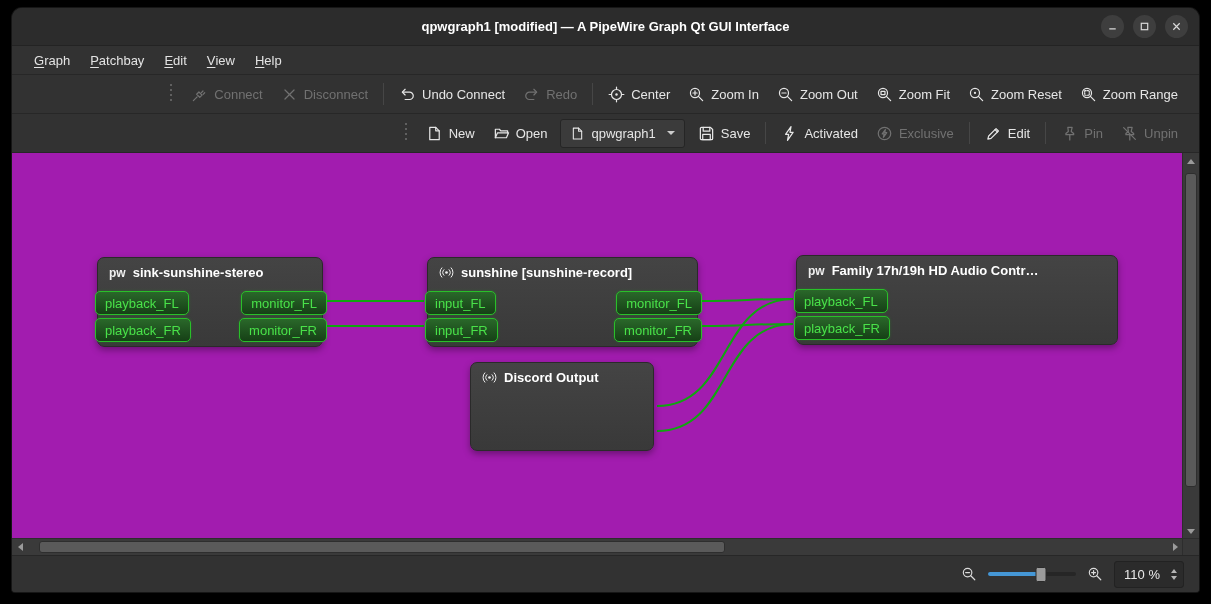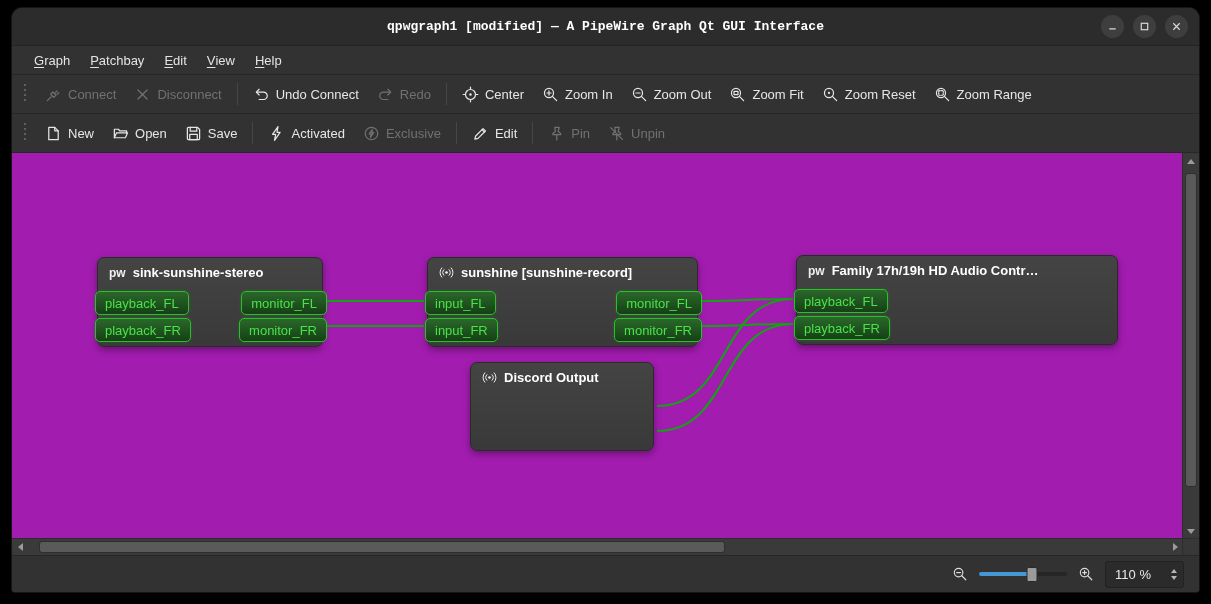--- a/index.html
+++ b/index.html
@@ -2,30 +2,30 @@
 <html><head>
 <meta charset="utf-8">
 <style>
   html,body{margin:0;padding:0;}
   body{width:1211px;height:604px;background:#000;font-family:"Liberation Sans",sans-serif;position:relative;overflow:hidden;
        --wire:#10a610; --port-border:#29c029; --port-text:#49e249;}
   .window{position:absolute;left:12px;top:8px;width:1187px;height:584px;background:#323232;border-radius:10px 10px 3px 3px;
           overflow:hidden;display:flex;flex-direction:column;box-shadow:0 0 0 1px #161616;}
   
   .titlebar{height:37px;background:#2c2c2c;border-bottom:1px solid #232323;display:flex;align-items:center;justify-content:center;position:relative;flex:0 0 auto;}
-  .titlebar .title{color:#ffffff;font-size:13px;font-weight:bold;font-family:Liberation Mono, monospace;}
+  .titlebar .title{color:#ffffff;font-size:13px;font-weight:bold;}
   .win-buttons{position:absolute;right:11px;top:7px;display:flex;gap:9px;}
   .win-btn{width:23px;height:23px;border-radius:50%;background:#3e3e3e;display:flex;align-items:center;justify-content:center;}
   .win-btn svg{width:11px;height:11px;stroke:#d9d9d9;stroke-width:1.3;fill:none;}
   
   .menubar{height:28px;background:#323232;border-bottom:1px solid #272727;display:flex;align-items:stretch;padding-left:12px;flex:0 0 auto;}
   .menu-item{display:flex;align-items:center;padding:0 10px;color:#e3e3e3;font-size:13px;}
   .menu-item u{text-underline-offset:2px;}
   
-  .toolbar{height:38px;background:#323232;border-bottom:1px solid #272727;display:flex;align-items:center;padding:0 4px;flex:0 0 auto;}
+  .toolbar{height:38px;background:#323232;border-bottom:1px solid #272727;display:flex;align-items:center;padding:0 12px;flex:0 0 auto;justify-content:flex-end;}
   .thandle{width:4px;height:20px;margin:0 9px 0 7px;background-image:repeating-linear-gradient(to bottom,#606060 0 2px,transparent 2px 5px);background-size:2px 100%;background-repeat:no-repeat;background-position:center;}
   .tbtn{display:flex;align-items:center;gap:6px;padding:5px 9px;border-radius:3px;color:#e6e6e6;font-size:13px;white-space:nowrap;}
   .tbtn.disabled{color:#717171;}
   .ticon{display:flex;}
   .ticon svg{width:17px;height:17px;stroke:currentColor;fill:none;stroke-width:1.3;stroke-linecap:round;stroke-linejoin:round;}
   .tsep{width:1px;height:22px;background:#464646;margin:0 6px;}
   .combo{display:flex;align-items:center;height:27px;padding:0 9px;margin:0 4px;background:#3b3b3b;border:1px solid #252525;border-radius:3px;color:#e6e6e6;font-size:13px;gap:6px;}
   .combo .ticon svg{width:15px;height:15px;}
   .combo-arrow{width:0;height:0;border-top:4px solid #cccccc;border-left:4px solid transparent;border-right:4px solid transparent;margin-left:5px;}
   
@@ -56,21 +56,21 @@
   .tri.left{border-top:4px solid transparent;border-bottom:4px solid transparent;border-right:5px solid #9b9b9b;}
   .tri.right{border-top:4px solid transparent;border-bottom:4px solid transparent;border-left:5px solid #9b9b9b;}
   
   .statusbar{height:36px;background:#323232;border-top:1px solid #272727;display:flex;align-items:center;justify-content:flex-end;padding:0 15px;gap:11px;flex:0 0 auto;}
   .sicon{display:flex;color:#dcdcdc;}
   .sicon svg{width:16px;height:16px;stroke:currentColor;fill:none;stroke-width:1.3;stroke-linecap:round;}
   .zoom-slider{position:relative;width:88px;height:16px;display:flex;align-items:center;}
   .zs-track{width:100%;height:4px;background:#262626;border-radius:2px;overflow:hidden;}
   .zs-fill{height:100%;background:#4597d6;}
   .zs-handle{position:absolute;top:1px;width:9px;height:13px;background:#9b9b9b;border:1px solid #2a2a2a;border-radius:2px;transform:translateX(-50%);}
-  .zoom-spin{display:flex;align-items:center;height:25px;background:#2b2b2b;border:1px solid #222222;border-radius:3px;padding:0 3px 0 9px;color:#e9e9e9;font-size:13px;gap:17px;}
+  .zoom-spin{display:flex;align-items:center;height:25px;background:#2b2b2b;border:1px solid #222222;border-radius:3px;padding:0 3px 0 9px;color:#e9e9e9;font-size:13px;gap:8px;}
   .spin-btns{display:flex;flex-direction:column;gap:3px;padding:0 3px;}
   .spin-tri-up{width:0;height:0;border-left:3.5px solid transparent;border-right:3.5px solid transparent;border-bottom:4px solid #b5b5b5;}
   .spin-tri-down{width:0;height:0;border-left:3.5px solid transparent;border-right:3.5px solid transparent;border-top:4px solid #b5b5b5;}
 </style>
 </head>
 <body style="--wire: #10a610; --port-border: #29c029; --port-text: #49e249;">
 
 <div class="window">
 
   <div class="titlebar">
@@ -215,20 +215,30 @@
         <span>New</span>
       </div>
       <div class="tbtn">
         <span class="ticon">
           <svg viewBox="0 0 18 18">
             <path d="M2.5 13.5v-9h4.3l1.4 1.8h7.3v2"></path>
             <path d="M2.5 13.5l2.3-5.2h11.7l-2.3 5.2z"></path>
           </svg>
         </span>
         <span>Open</span>
+      </div>
+      <div class="combo">
+        <span class="ticon">
+          <svg viewBox="0 0 18 18">
+            <path d="M4 2.5h6.3l3.7 3.7v9.3H4z"></path>
+            <path d="M10.3 2.5v3.7H14"></path>
+          </svg>
+        </span>
+        <span>qpwgraph1</span>
+        <span class="combo-arrow"></span>
       </div>
       <div class="tbtn">
         <span class="ticon">
           <svg viewBox="0 0 18 18">
             <path d="M2.5 3.8c0-.7.6-1.3 1.3-1.3h9.4l2.3 2.3v9.4c0 .7-.6 1.3-1.3 1.3H3.8c-.7 0-1.3-.6-1.3-1.3z"></path>
             <path d="M5.5 2.5v4h7v-4"></path>
             <rect x="5" y="10" width="8" height="5.5"></rect>
           </svg>
         </span>
         <span>Save</span>

